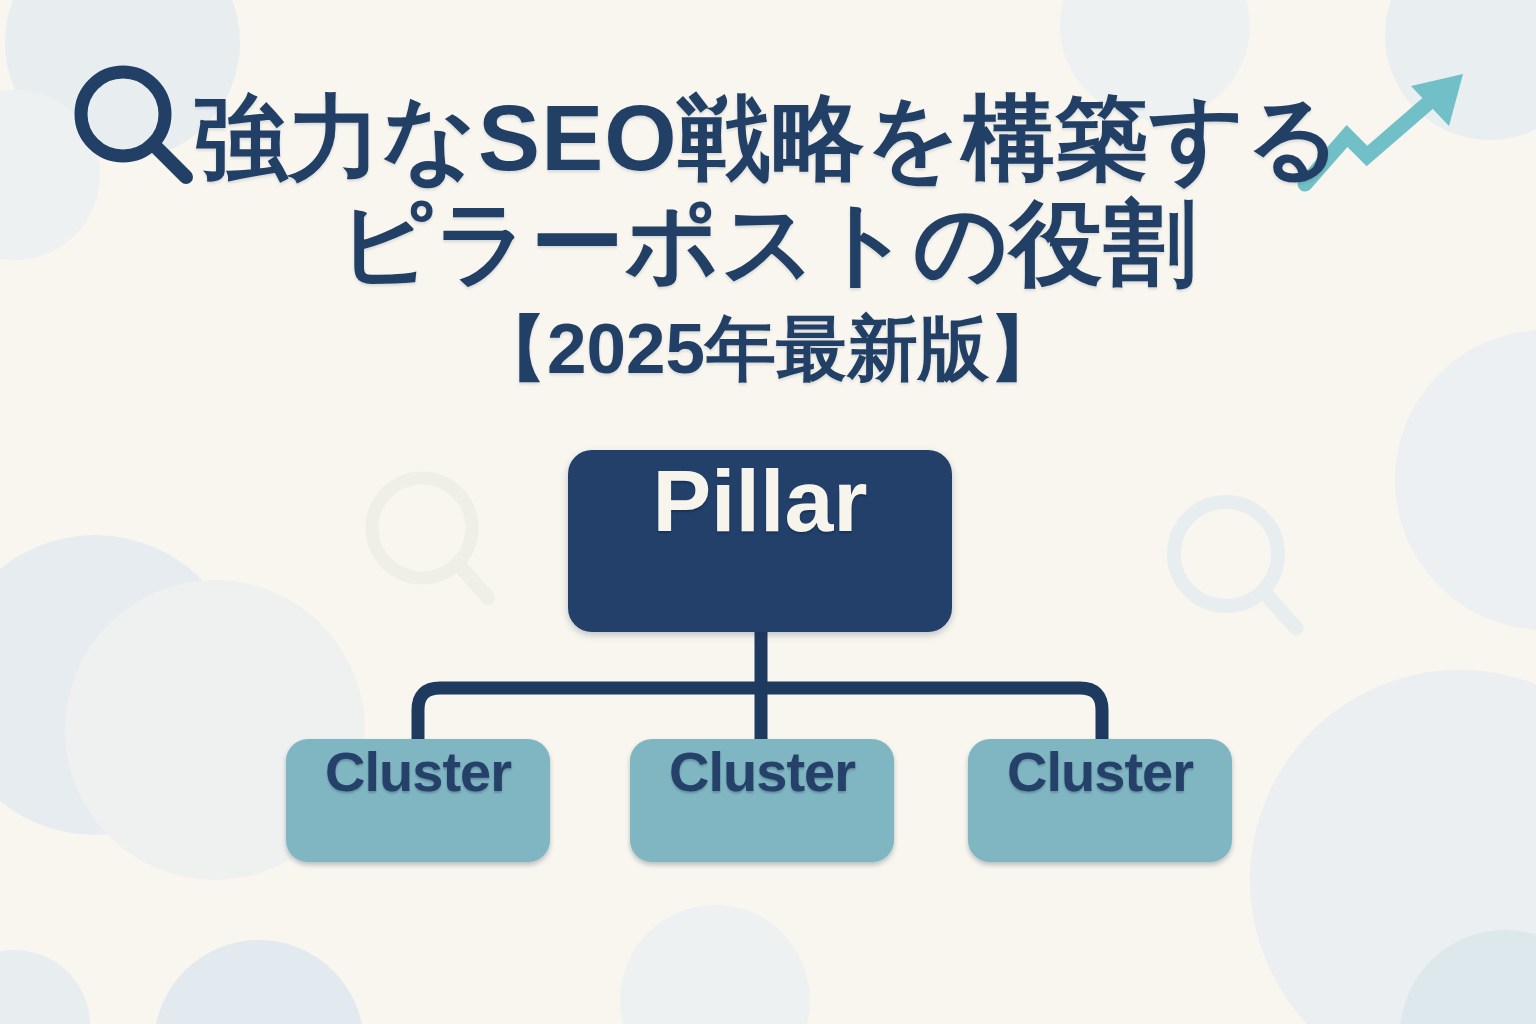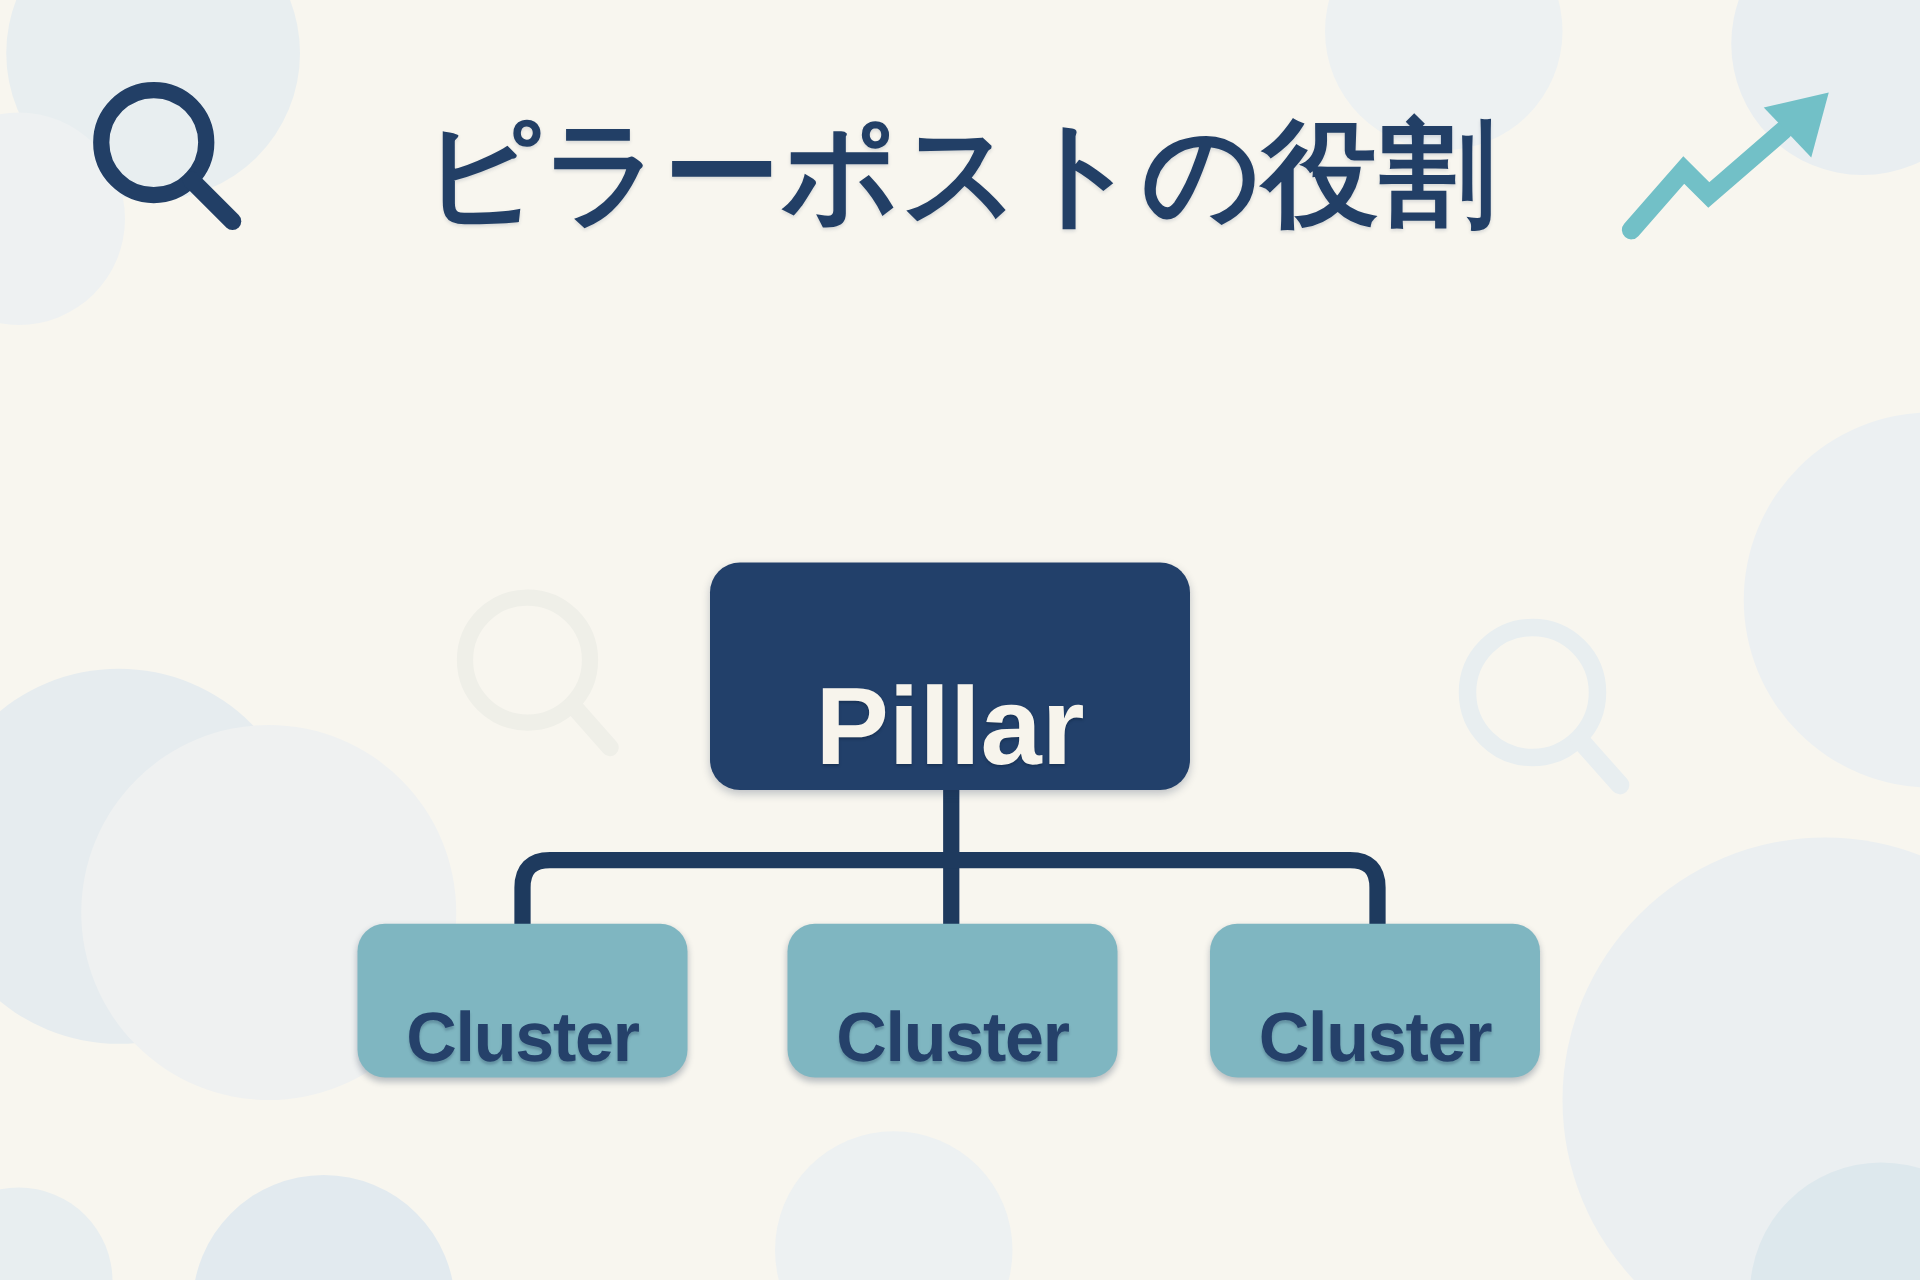--- a/index.html
+++ b/index.html
@@ -31,21 +31,21 @@
   .trend-icon{position:absolute;left:1295px;top:70px;}
   .title{
     position:absolute;left:0;top:86px;width:100%;
     text-align:center;color:#223f66;font-weight:800;
     text-shadow:0 2px 3px rgba(30,50,80,0.15);
   }
   .title .l1,.title .l2{font-size:93px;line-height:1.13;letter-spacing:1px;white-space:nowrap;}
   .title .l3{font-size:71px;line-height:1.1;margin-top:14px;white-space:nowrap;}
   
   .node{
-    position:absolute;display:flex;align-items:flex-end;justify-content:center;
+    position:absolute;display:flex;align-items:flex-start;justify-content:center;
     font-weight:bold;
   }
   .pillar{
     left:568px;top:450px;width:384px;height:182px;
     background:#22406a;border-radius:24px;
     color:#f7f4ec;font-size:88px;
     box-shadow:0 3px 7px rgba(25,45,75,0.25);
     text-shadow:0 2px 2px rgba(10,25,50,0.35);
   }
   .cluster{
@@ -91,21 +91,23 @@
     <circle cx="57" cy="54" r="42" fill="none" stroke-width="13" stroke="#223f66"></circle>
     <line x1="87" y1="84" x2="120" y2="117" stroke-width="14" stroke-linecap="round" stroke="#223f66"></line>
   </svg>
 
   <svg class="trend-icon" width="175" height="125" viewBox="0 0 175 125">
     <polyline points="10,114 52,66 72,86 132,34" fill="none" stroke-width="15" stroke-linecap="round" stroke-linejoin="miter" stroke="#72c0c7"></polyline>
     <polygon points="116,16 168,4 154,56" fill="#72c0c7"></polygon>
   </svg>
 
   <div class="title">
+    <div class="l1">強力なSEO戦略を構築する</div>
     <div class="l2">ピラーポストの役割</div>
+    <div class="l3">【2025年最新版】</div>
   </div>
 
   <svg class="connectors" viewBox="0 0 1536 1024">
     <line x1="761" y1="626" x2="761" y2="745" stroke-width="13" stroke="#1e3a5e"></line>
     <path d="M 418 745 L 418 710 Q 418 688 440 688 L 1080 688 Q 1102 688 1102 710 L 1102 745" fill="none" stroke-width="13" stroke="#1e3a5e"></path>
   </svg>
 
   <div class="node pillar">
     <span>Pillar</span>
   </div>

